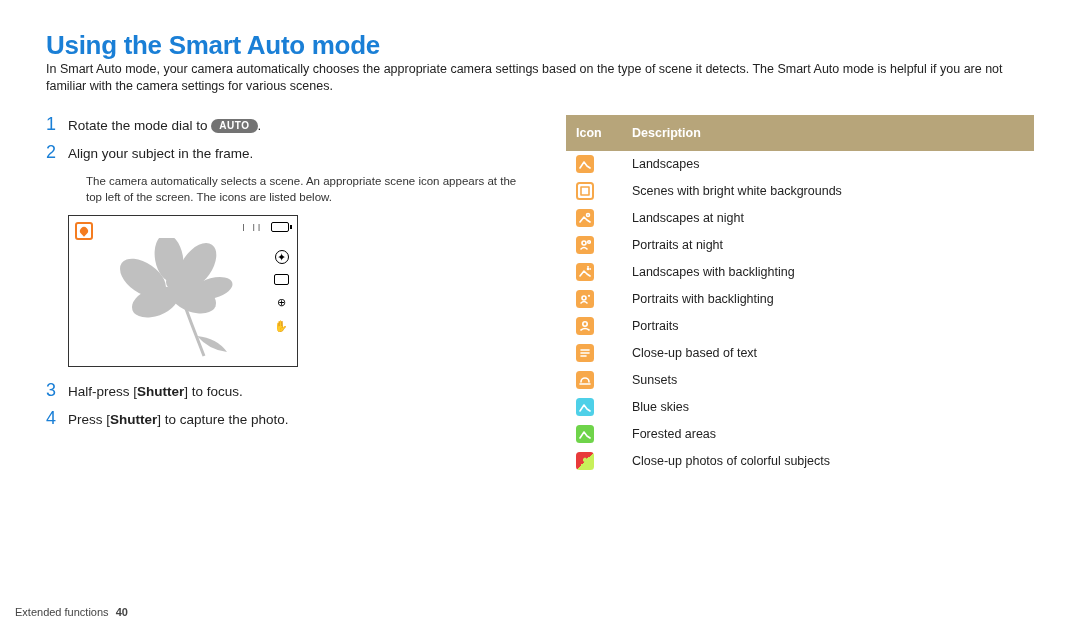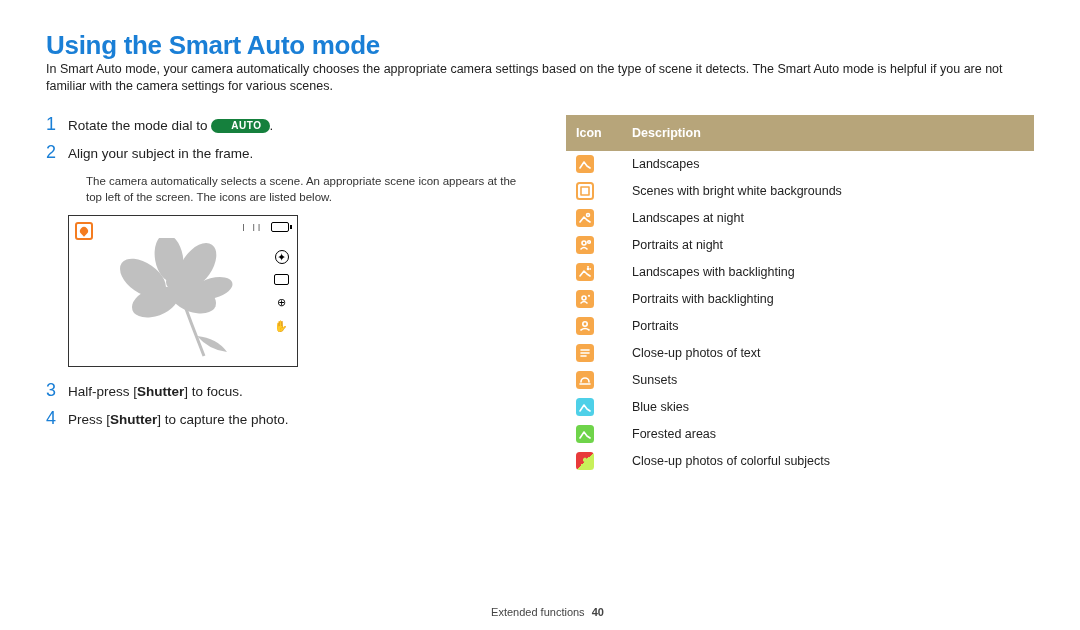--- a/index.html
+++ b/index.html
@@ -28,22 +28,22 @@
   .col-left { width: 480px; }
   .col-right { flex: 1; }
 
   .step { display: flex; align-items: flex-start; margin-bottom: 8px; }
   .step-num { color: #1a7fd6; font-size: 18px; font-weight: 400; width: 22px; flex-shrink: 0; line-height: 1.1; }
   .step-body { flex: 1; padding-top: 2px; }
   .step-text { font-size: 13.5px; line-height: 1.3; }
   .step-note { font-size: 11.5px; color: #333; margin-top: 12px; line-height: 1.35; margin-left: 18px;}
   .pill {
     display: inline-flex; align-items: center; justify-content: center;
-    background: #15803d; color: #fff; font-size: 10px; font-weight: 600;
-    border-radius: 9px; padding: 1px 8px 1px 20px; letter-spacing: 0.5px;
+    background: #737373; color: #fff; font-size: 10px; font-weight: 600;
+    border-radius: 9px; padding: 1px 8px 1px 8px; letter-spacing: 0.5px;
     line-height: 1.2; vertical-align: 1px;
   }
 
   
   .preview {
     margin: 10px 0 14px 22px;
     width: 230px; height: 152px;
     border: 1px solid #333; position: relative;
     padding: 6px;
   }
@@ -86,21 +86,21 @@
   .icon-table td { padding: 4.5px 10px; vertical-align: middle; border: none;}
   .sq {
     width: 18px; height: 18px; border-radius: 3.5px;
     display: inline-flex; align-items: center; justify-content: center;
     vertical-align: middle;
   }
   .glyph-svg{ width:12px; height:12px; display:block;}
 
   .footer {
     position: absolute; bottom: 12px; left: 15px; right: 0;
-    text-align: center; font-size: 11px; color: #444;
+    font-size: 11px; color: #444;
   }
   .footer .pg { font-weight: 700; margin-left: 4px;}
 </style>
 </head>
 <body>
 
 <h1 class="page-title">Using the Smart Auto mode</h1>
 <p class="intro">In Smart Auto mode, your camera automatically chooses the appropriate camera settings based on the type of scene it detects. The Smart Auto mode is helpful if you are not familiar with the camera settings for various scenes.</p>
 
 <div class="columns">
@@ -243,21 +243,21 @@
             <td>Portraits</td>
           </tr>
           <tr>
             <td><span class="sq" style="background: rgb(247, 168, 74);">
                 <svg class="glyph-svg" viewBox="0 0 12 12">
                   <line x1="2" y1="3" x2="10" y2="3" stroke="#fff" stroke-width="1.6" fill="none" stroke-linecap="round" stroke-linejoin="round"></line>
                   <line x1="2" y1="6" x2="10" y2="6" stroke="#fff" stroke-width="1.6" fill="none" stroke-linecap="round" stroke-linejoin="round"></line>
                   <line x1="2" y1="9" x2="7" y2="9" stroke="#fff" stroke-width="1.6" fill="none" stroke-linecap="round" stroke-linejoin="round"></line>
                 </svg>
               </span></td>
-            <td>Close-up photos of text</td>
+            <td>Close-up based of text</td>
           </tr>
           <tr>
             <td><span class="sq" style="background: rgb(247, 168, 74);">
                 <svg class="glyph-svg" viewBox="0 0 12 12">
                   <path d="M2 8 A4 4 0 0 1 10 8" stroke="#fff" stroke-width="1.6" fill="none" stroke-linecap="round" stroke-linejoin="round"></path>
                   <line x1="1" y1="10" x2="11" y2="10" stroke="#fff" stroke-width="1.6" fill="none" stroke-linecap="round" stroke-linejoin="round"></line>
                 </svg>
               </span></td>
             <td>Sunsets</td>
           </tr>

